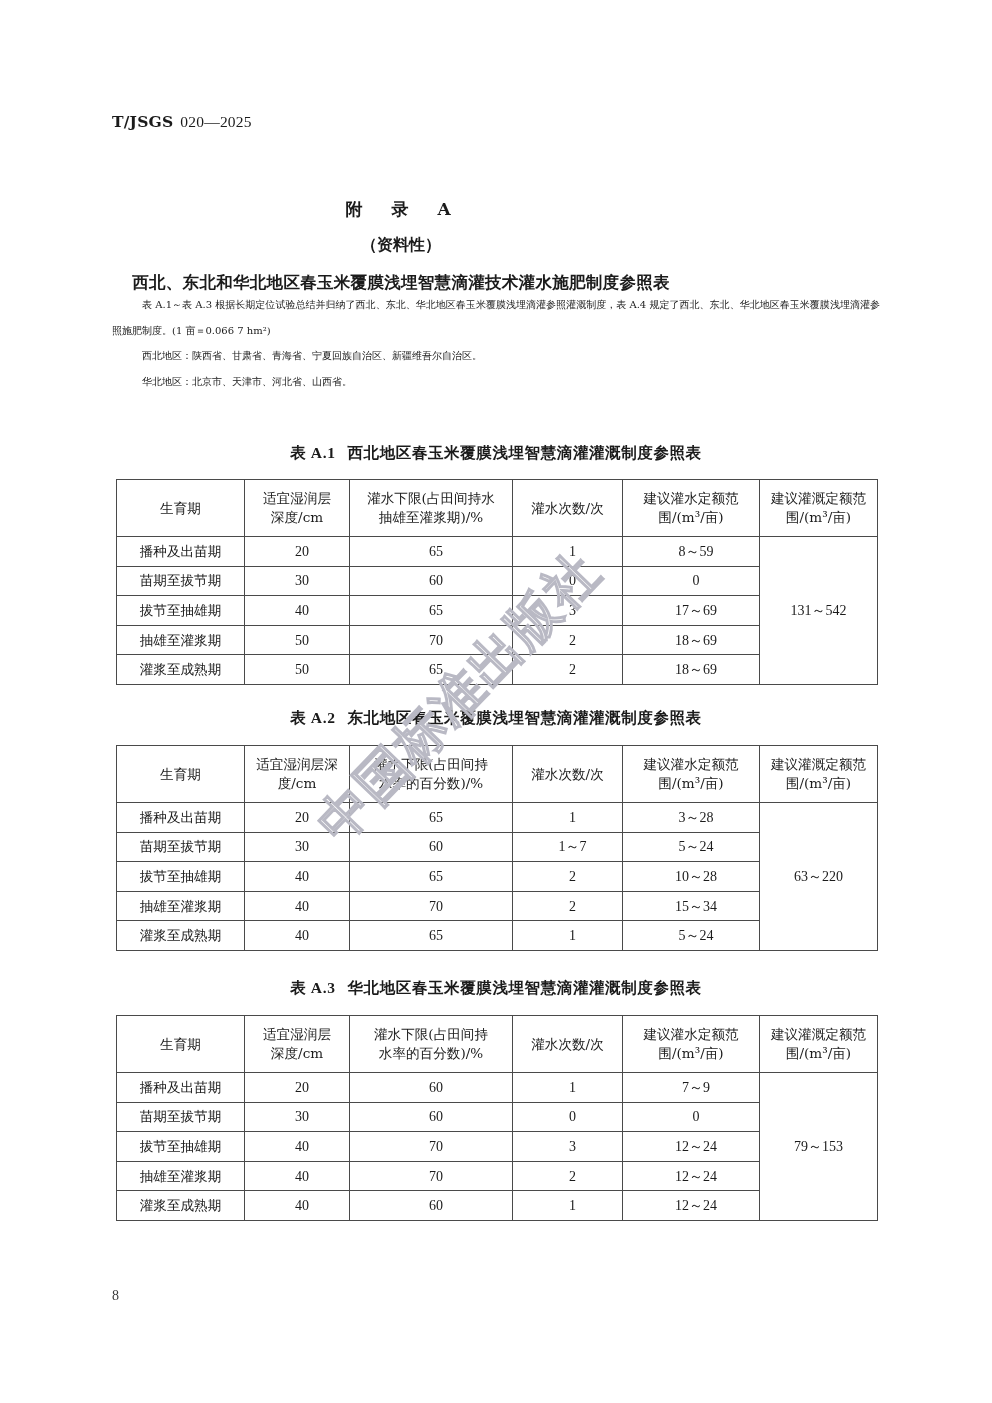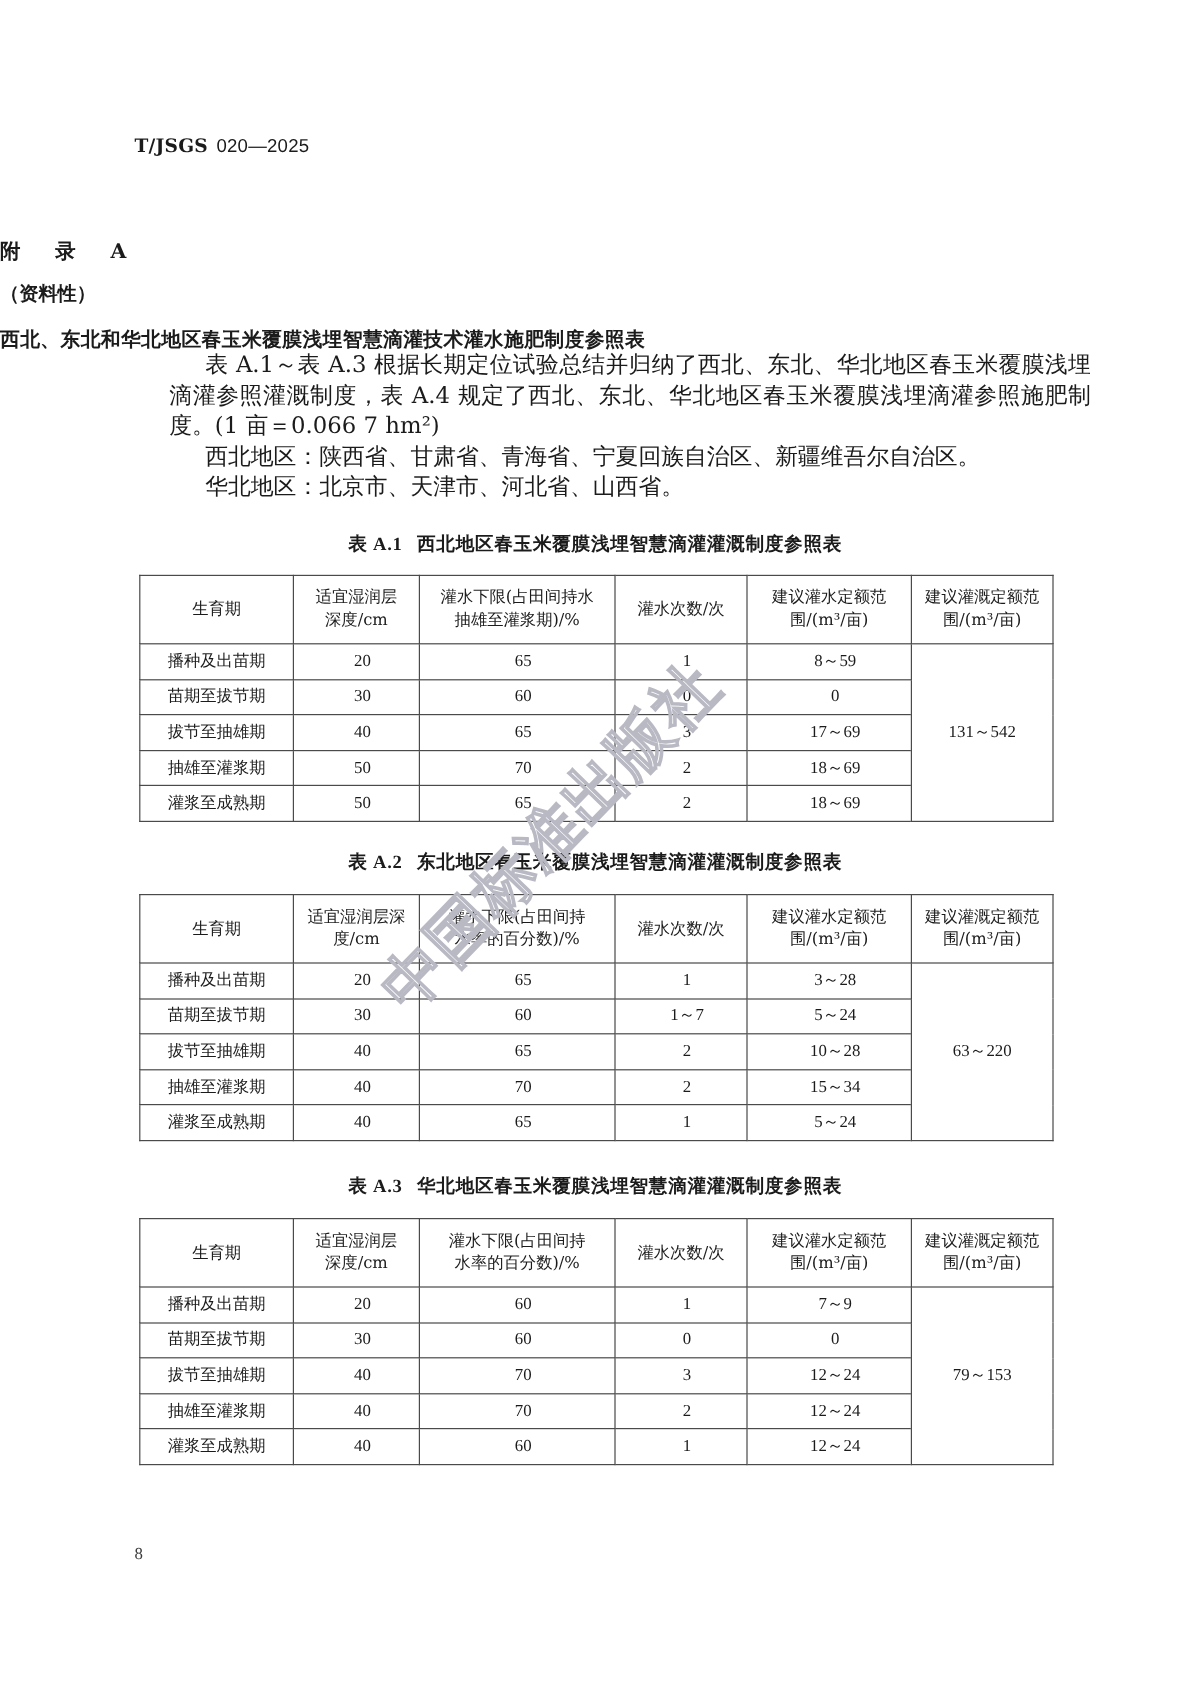--- a/index.html
+++ b/index.html
@@ -30,30 +30,31 @@
     top: 112px;
     font-size: 15.5px;
     letter-spacing: 0.2px;
     white-space: nowrap;
   }
   .run-head .std-code {
     font-weight: bold;
     font-family: "DejaVu Serif", "Liberation Serif", serif;
   }
   .run-head .std-num {
-    font-family: Liberation Sans, sans-serif;
+    font-family: Liberation Serif, serif;
     margin-left: 7px;
   }
 
   
   .annex-block {
     position: absolute;
     left: 0;
     top: 198px;
     width: 802px;
+    text-align: center;
   }
   .annex-label {
     font-size: 17px;
     font-weight: bold;
     letter-spacing: 6px;
     margin-bottom: 14px;
   }
   .annex-kind {
     font-size: 16px;
     font-weight: bold;
@@ -64,23 +65,22 @@
     font-weight: bold;
     letter-spacing: 0.3px;
   }
 
   
   .body-text {
     position: absolute;
     left: 112px;
     top: 292px;
     width: 768px;
-    font-size: 19px;
+    font-size: 10px;
     line-height: 25.6px;
-    margin-left: 29px;
   }
   .para-indent {
     text-indent: 30px;
     text-align: justify;
     text-justify: inter-ideograph;
   }
   .para-plain {
     text-indent: 30px;
   }
 

